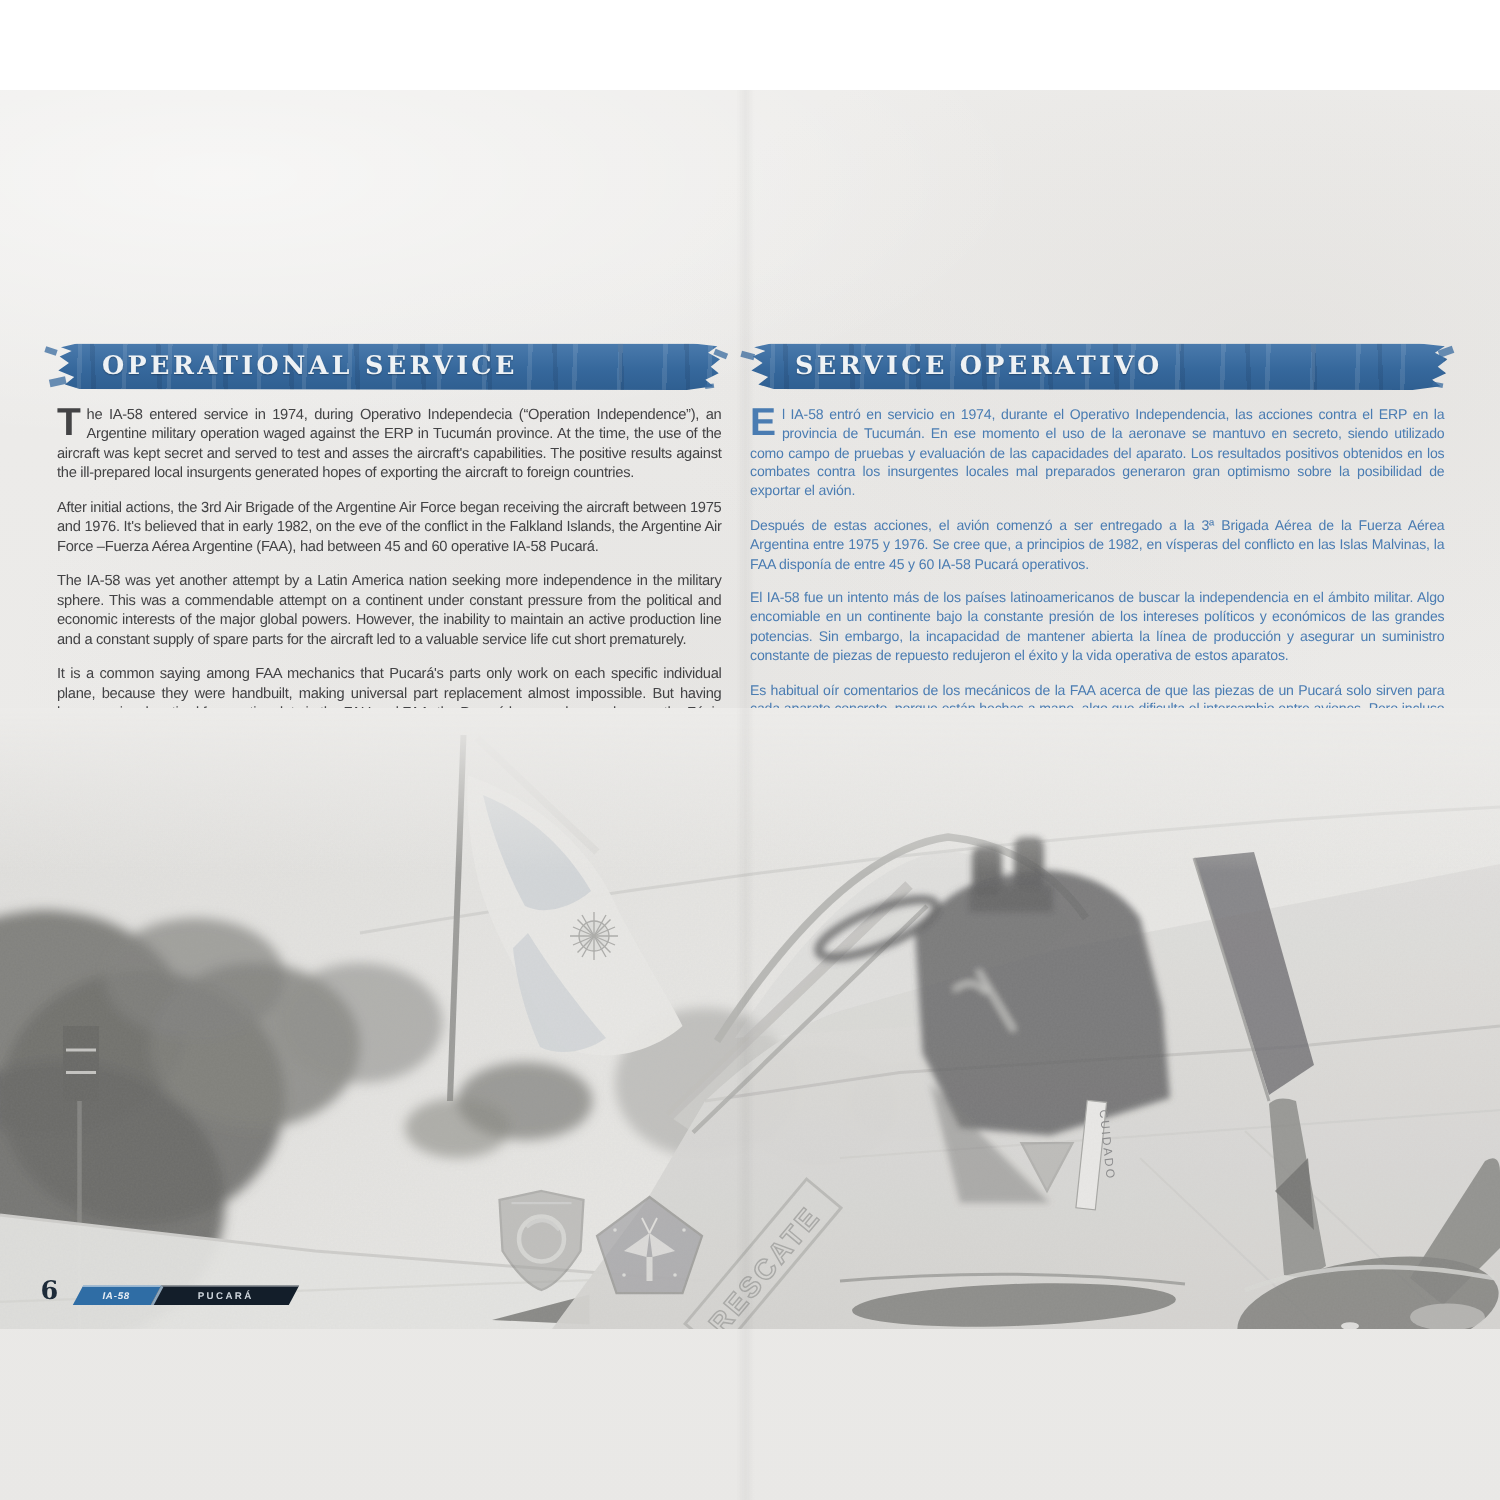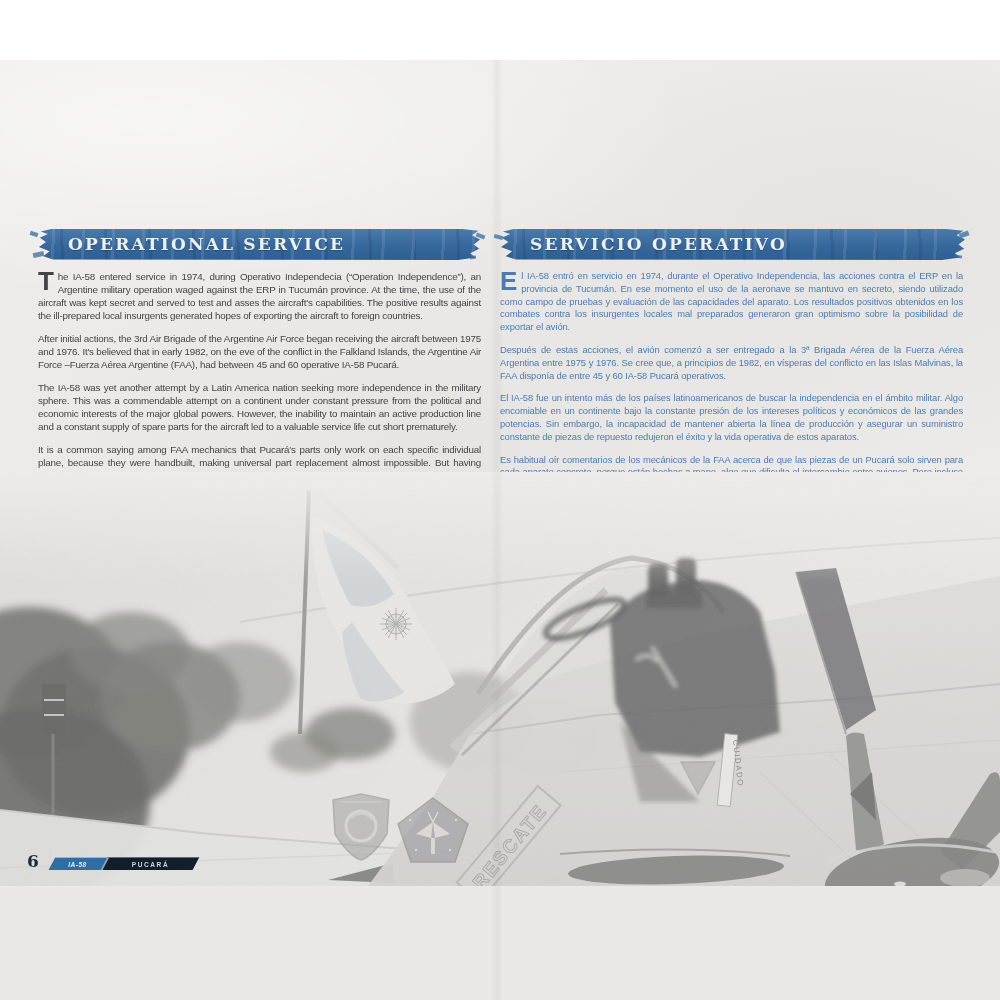--- a/index.html
+++ b/index.html
@@ -51,21 +51,21 @@
 
 <div class="canvas">
   <div class="page">
 
     <div class="hbar hbar-left">
       <div class="streaks"></div>
       <h1>OPERATIONAL SERVICE</h1>
     </div>
     <div class="hbar hbar-right">
       <div class="streaks"></div>
-      <h1>SERVICIO OPERATIVO</h1>
+      <h1>SERVICE OPERATIVO</h1>
     </div>
 
     <div class="speck" style="left:30px;top:172px;width:8px;height:4px;transform:rotate(18deg);"></div>
     <div class="speck" style="left:33px;top:192px;width:11px;height:5px;transform:rotate(-12deg);"></div>
     <div class="speck" style="left:476px;top:174px;width:9px;height:4px;transform:rotate(22deg);"></div>
     <div class="speck" style="left:470px;top:196px;width:6px;height:3px;transform:rotate(-8deg);"></div>
     <div class="speck" style="left:494px;top:175px;width:9px;height:4px;transform:rotate(15deg);"></div>
     <div class="speck" style="left:959px;top:172px;width:10px;height:5px;transform:rotate(-20deg);"></div>
     <div class="speck" style="left:955px;top:195px;width:7px;height:3px;transform:rotate(10deg);"></div>
 

